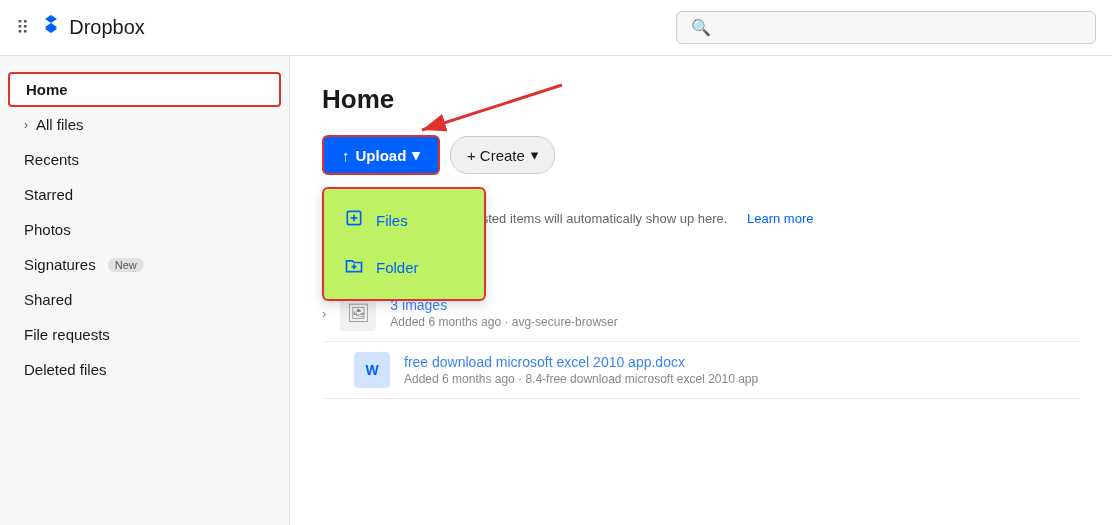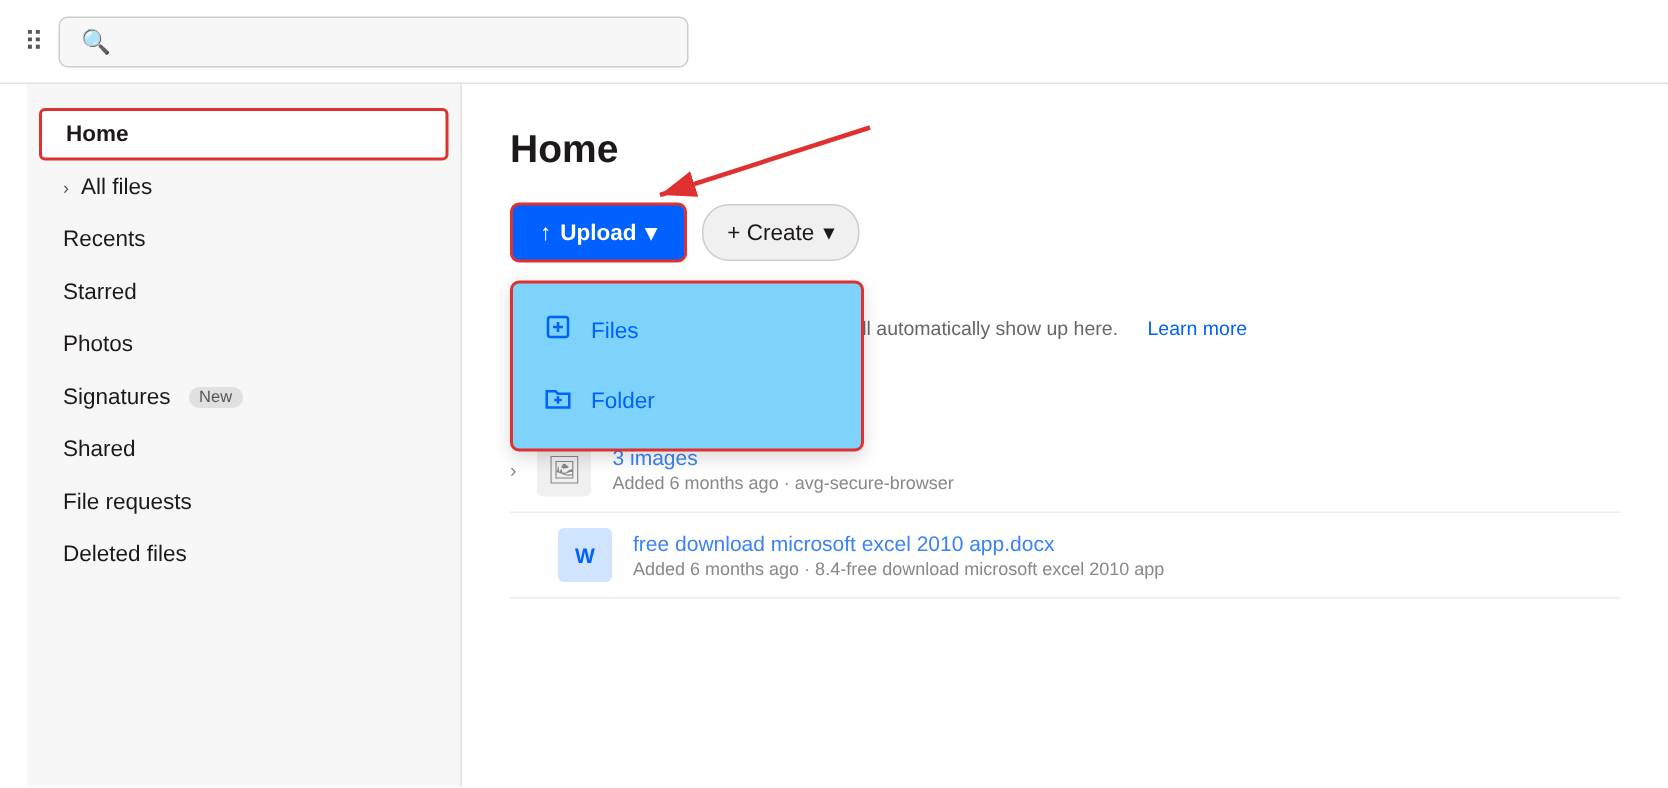--- a/index.html
+++ b/index.html
@@ -14,21 +14,21 @@
     .logo-area { display: flex; align-items: center; gap: 6px; margin-right: auto; }
     .logo-icon { color: #0061ff; font-size: 22px; }
     .logo-text { font-size: 20px; font-weight: 500; color: #1e1919; }
     .search-bar {
       display: flex; align-items: center; border: 1px solid #ccc; border-radius: 6px;
       padding: 6px 14px; width: 420px; background: #f7f7f7; gap: 8px;
     }
     .search-bar input { border: none; background: transparent; font-size: 14px; outline: none; width: 100%; color: #333; }
 
     
-    .main-layout { display: flex; flex: 1; overflow: hidden; padding-left: 18px; }
+    .main-layout { display: flex; flex: 1; overflow: hidden; }
 
     
     .sidebar {
       width: 290px; background: #f7f7f7; border-right: 1px solid #e0e0e0;
       padding: 16px 0; flex-shrink: 0; overflow-y: auto;
     }
     .sidebar-item {
       display: flex; align-items: center; padding: 9px 24px; cursor: pointer;
       font-size: 15px; color: #1e1919; gap: 8px; position: relative;
     }
@@ -54,22 +54,22 @@
       font-size: 15px; font-weight: 600; cursor: pointer;
     }
     .btn-create {
       display: flex; align-items: center; gap: 6px; background: #f0f0f0;
       color: #1e1919; border: 1px solid #ccc; border-radius: 18px; padding: 9px 16px;
       font-size: 15px; cursor: pointer;
     }
 
     
     .upload-dropdown {
-      position: absolute; top: 52px; left: 0; background: #7dd3fc;
-      border: 2px solid #e03131; border-radius: 6px; width: 236px;
+      position: absolute; top: 52px; left: 0; background: #bef264;
+      border: 2px solid #e03131; border-radius: 6px; width: 164px;
       box-shadow: 0 4px 12px rgba(0,0,0,0.15); z-index: 100; padding: 8px 0;
     }
     .upload-dropdown-item {
       display: flex; align-items: center; gap: 12px; padding: 11px 20px;
       font-size: 15px; color: #0061ff; cursor: pointer;
     }
     .upload-dropdown-item .item-icon { font-size: 18px; }
 
     
     .suggested-text { font-size: 13px; color: #666; margin-bottom: 24px; }
@@ -89,20 +89,28 @@
     .file-thumb.word { background: #d0e4ff; color: #0061ff; font-size: 14px; font-weight: 700; }
     .file-thumb.image { background: #f0f0f0; color: #888; }
     .file-info .file-name { font-size: 14px; color: #3b82f6; font-weight: 400; }
     .file-info .file-meta { font-size: 12px; color: #888; margin-top: 2px; }
   </style>
 </head>
 <body>
 
 <div class="topbar">
   <span class="grid-icon">⠿</span>
+  <div class="logo-area">
+    <span class="logo-icon">
+      <svg width="24" height="24" viewBox="0 0 24 24" fill="#0061ff">
+          <path d="M12 2L6 6l6 4-6 4 6 4 6-4-6-4 6-4-6-4zm-6 14l6 4 6-4-6-4-6 4z"></path>
+        </svg>
+    </span>
+    <span class="logo-text">Dropbox</span>
+  </div>
   <div class="search-bar">
     <span>🔍</span>
   </div>
 </div>
 
 <div class="main-layout">
 
   <nav class="sidebar">
     <div class="sidebar-item active">
       <span>Home</span>

